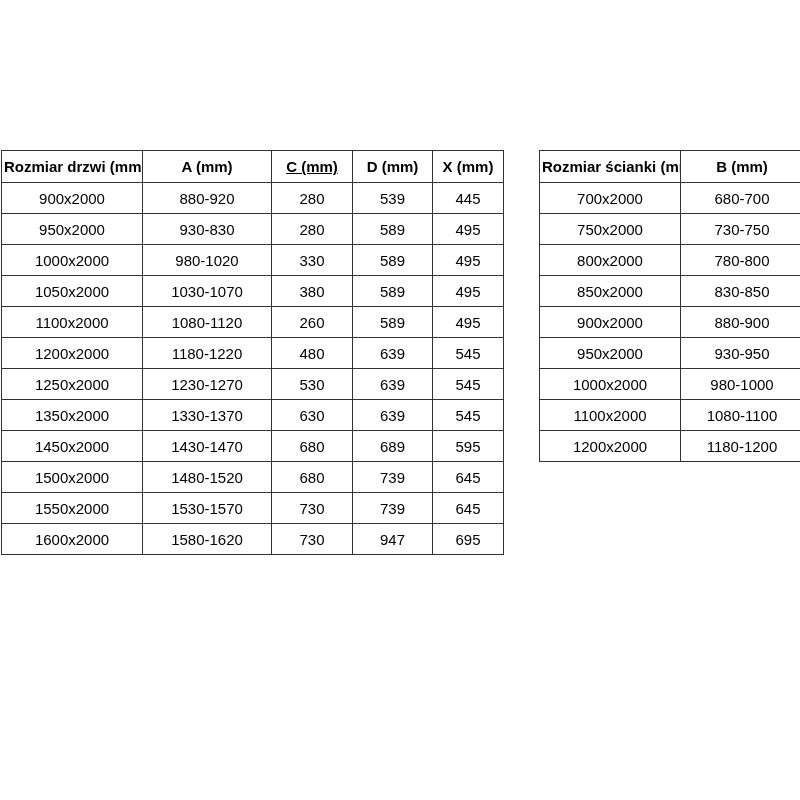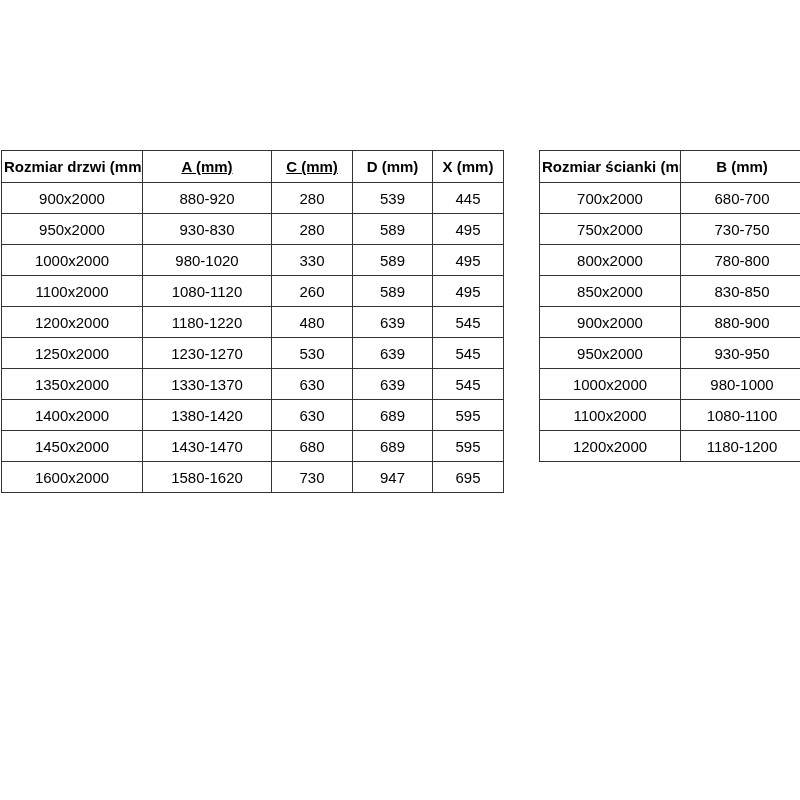--- a/index.html
+++ b/index.html
@@ -39,21 +39,21 @@
     font-weight: bold;
     height: 31px;
   }
   
   #door-table {
     left: 1px;
     top: 150px;
     width: 477px;
   }
   #door-table th:nth-child(1) { width: 136px; }
-  #door-table th:nth-child(2) { width: 124px; text-decoration: underline; }
+  #door-table th:nth-child(2) { width: 124px; }
   #door-table th:nth-child(3) { width: 76px; text-decoration: underline; }
   #door-table th:nth-child(4) { width: 75px; }
   #door-table th:nth-child(5) { width: 66px; margin-top: 24px; }
   
   #wall-table {
     left: 539px;
     top: 150px;
     width: 254px;
   }
   #wall-table th:nth-child(1) { width: 136px; }
@@ -89,20 +89,27 @@
           <td>495</td>
         </tr>
         <tr>
           <td>1000x2000</td>
           <td>980-1020</td>
           <td>330</td>
           <td>589</td>
           <td>495</td>
         </tr>
         <tr>
+          <td>1050x2000</td>
+          <td>1030-1070</td>
+          <td>380</td>
+          <td>589</td>
+          <td>495</td>
+        </tr>
+        <tr>
           <td>1100x2000</td>
           <td>1080-1120</td>
           <td>260</td>
           <td>589</td>
           <td>495</td>
         </tr>
         <tr>
           <td>1200x2000</td>
           <td>1180-1220</td>
           <td>480</td>
@@ -117,34 +124,41 @@
           <td>545</td>
         </tr>
         <tr>
           <td>1350x2000</td>
           <td>1330-1370</td>
           <td>630</td>
           <td>639</td>
           <td>545</td>
         </tr>
         <tr>
-          <td>1400x2000</td>
-          <td>1380-1420</td>
-          <td>630</td>
-          <td>689</td>
-          <td>595</td>
-        </tr>
-        <tr>
           <td>1450x2000</td>
           <td>1430-1470</td>
           <td>680</td>
           <td>689</td>
           <td>595</td>
         </tr>
         <tr>
+          <td>1500x2000</td>
+          <td>1480-1520</td>
+          <td>680</td>
+          <td>739</td>
+          <td>645</td>
+        </tr>
+        <tr>
+          <td>1550x2000</td>
+          <td>1530-1570</td>
+          <td>730</td>
+          <td>739</td>
+          <td>645</td>
+        </tr>
+        <tr>
           <td>1600x2000</td>
           <td>1580-1620</td>
           <td>730</td>
           <td>947</td>
           <td>695</td>
         </tr>
       </tbody>
     </table>
 
   <table class="spec" id="wall-table">

